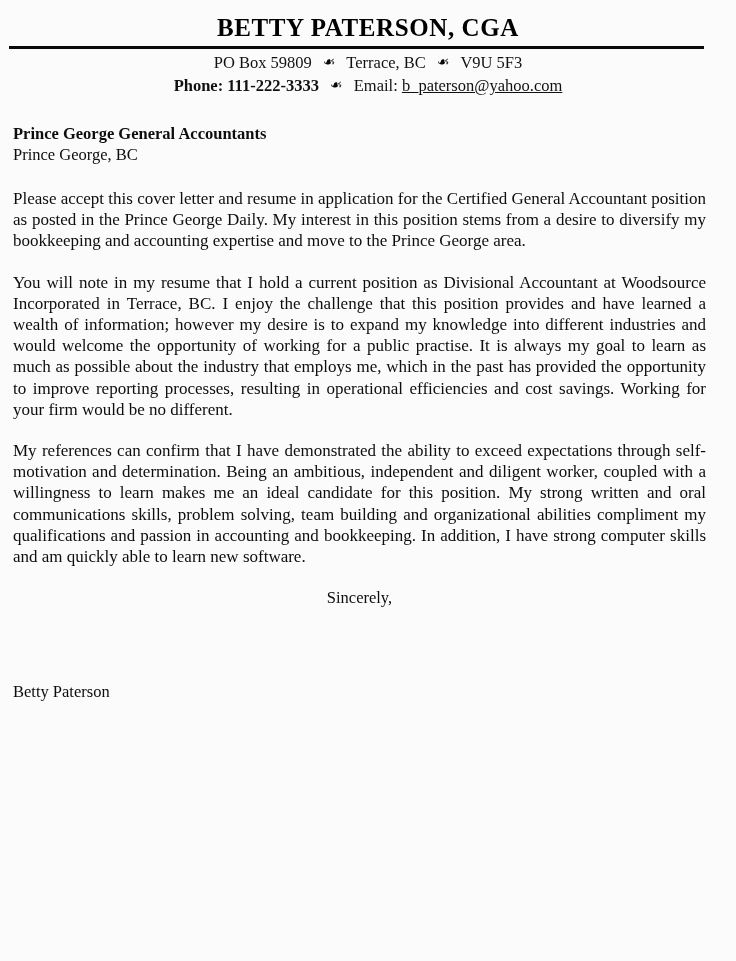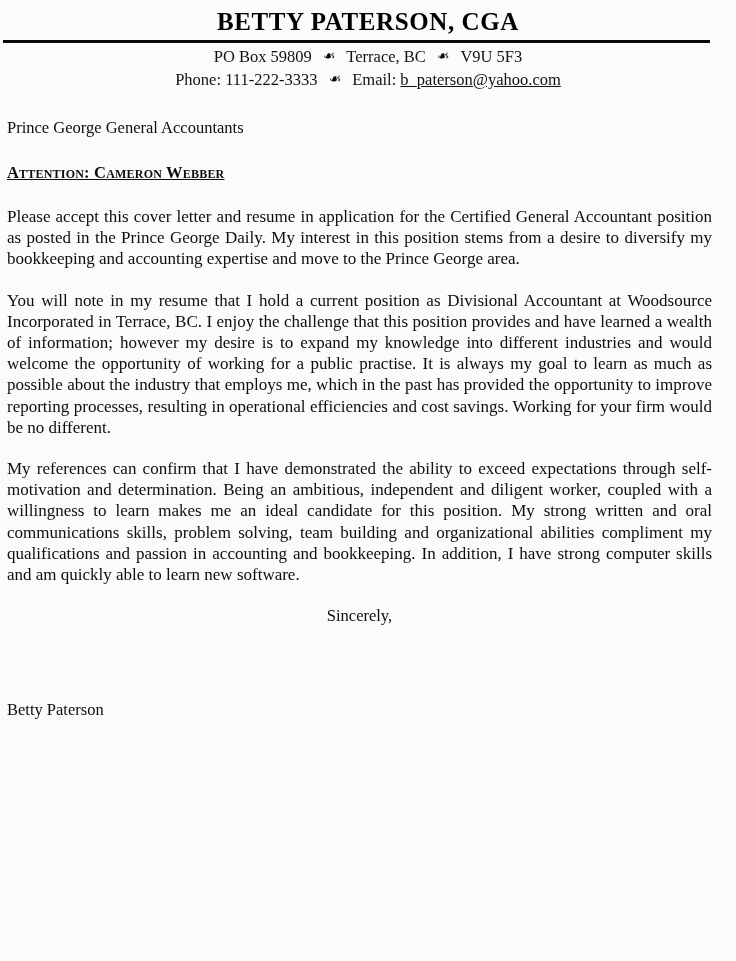--- a/index.html
+++ b/index.html
@@ -13,21 +13,21 @@
     font-family: "Liberation Serif", "DejaVu Serif", serif;
     color: #0d0d0d;
     overflow: hidden;
   }
 
   .page {
     position: relative;
     width: 736px;
     height: 961px;
     box-sizing: border-box;
-    padding: 0;
+    padding: 6px;
   }
 
   
   .letterhead {
     padding-top: 7px;
   }
   .lh-name {
     text-align: center;
     font-size: 25px;
     font-weight: bold;
@@ -53,41 +53,41 @@
   .lh-line-2 { margin-top: 1px; }
   .ornament {
     display: inline-block;
     font-size: 15px;
     transform: scaleX(-1);
     padding: 0 7px;
     position: relative;
     top: -1px;
     color: #0a0a0a;
   }
-  .bold { font-weight: normal; }
+  .bold { font-weight: bold; }
   .ul { text-decoration: underline; }
 
   
   .content {
     padding: 0 24px 0 7px;
   }
 
   .date-line {
     font-size: 16.5px;
     line-height: 21px;
     margin-top: 40px;
   }
 
   .recipient {
     margin-top: 26px;
     font-size: 16.5px;
     line-height: 21px;
   }
   .recipient .org {
-    font-weight: normal;
+    font-weight: bold;
   }
 
   .attention {
     margin-top: 24px;
     font-size: 16.5px;
     line-height: 21px;
     font-weight: bold;
     font-variant: small-caps;
     text-decoration: underline;
     display: inline-block;
@@ -149,25 +149,23 @@
       <span>Email:</span>
       <span class="ul">b_paterson@yahoo.com</span>
     </div>
   </div>
 
   <div class="content">
 
 
     <div class="recipient">
       <div class="org">Prince George General Accountants</div>
+      <div>Prince George, BC</div>
     </div>
 
-    <div>
-      <div class="attention">Attention: Cameron Webber</div>
-    </div>
 
     <p class="para first">Please accept this cover letter and resume in application for the Certified General Accountant position as posted in the Prince George Daily.  My interest in this position stems from a desire to diversify my bookkeeping and accounting expertise and move to the Prince George area.</p>
     <p class="para">You will note in my resume that I hold a current position as Divisional Accountant at Woodsource Incorporated in Terrace, BC.  I enjoy the challenge that this position provides and have learned a wealth of information; however my desire is to expand my knowledge into different industries and would welcome the opportunity of working for a public practise.  It is always my goal to learn as much as possible about the industry that employs me, which in the past has provided the opportunity to improve reporting processes, resulting in operational efficiencies and cost savings.  Working for your firm would be no different.</p>
     <p class="para">My references can confirm that I have demonstrated the ability to exceed expectations through self-motivation and determination.  Being an ambitious, independent and diligent worker, coupled with a willingness to learn makes me an ideal candidate for this position.  My strong written and oral communications skills, problem solving, team building and organizational abilities compliment my qualifications and passion in accounting and bookkeeping.  In addition, I have strong computer skills and am quickly able to learn new software.</p>
 
 
     <p class="closing-sincerely">Sincerely,</p>
 
     <div class="signature-block">
       <div>Betty Paterson</div>

